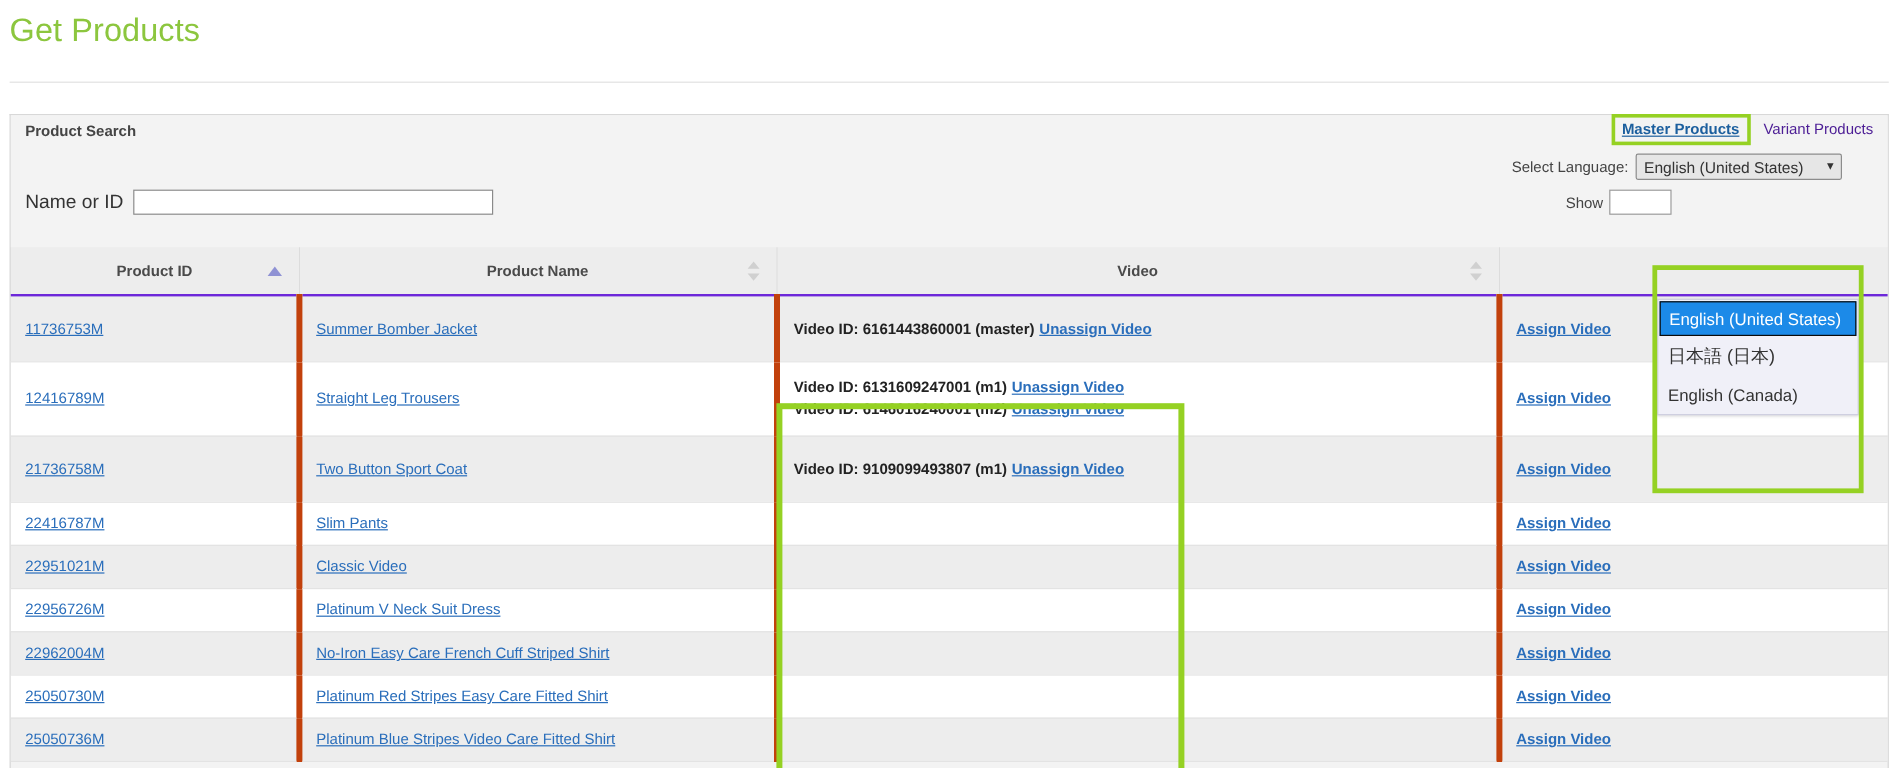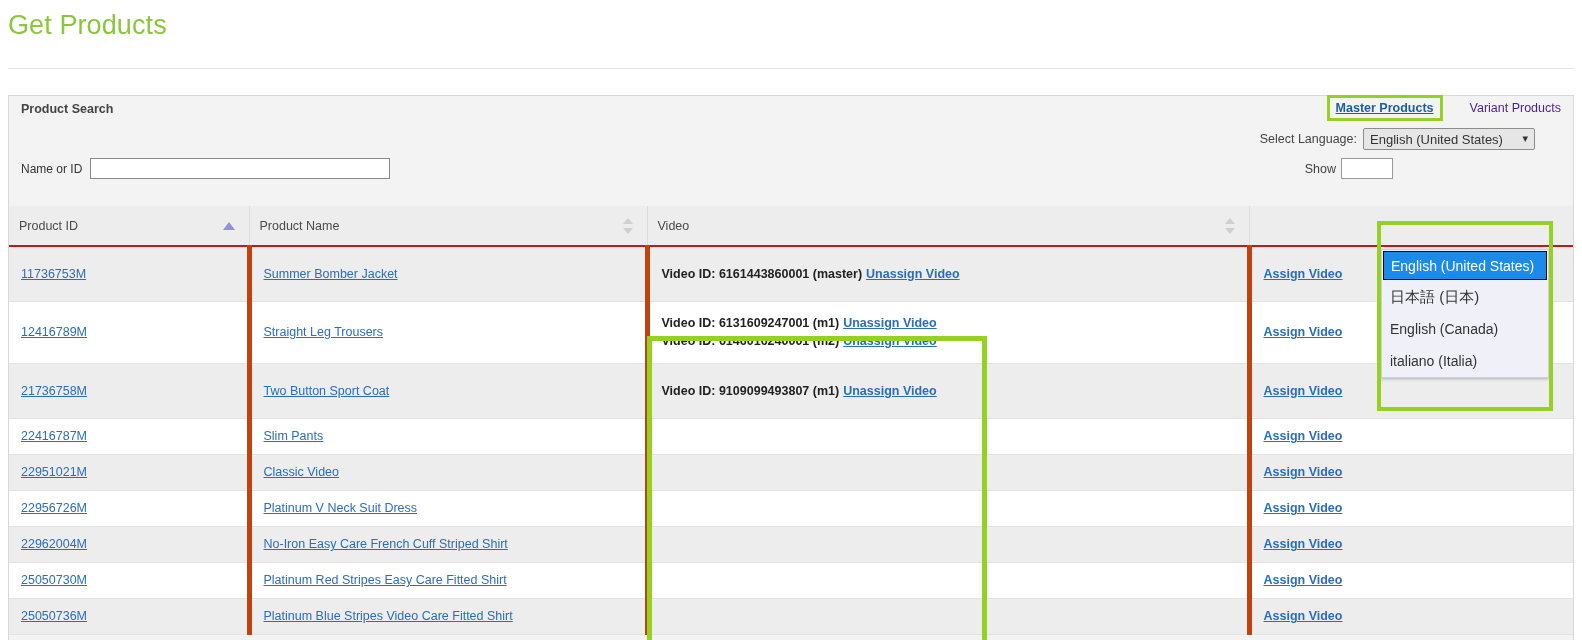--- a/index.html
+++ b/index.html
@@ -50,21 +50,21 @@
     font-weight: bold;
     color: #444;
   }
 
   
   .tabs {
     position: absolute;
     right: 6px; top: 2px;
     display: flex;
     align-items: center;
-    gap: 16px;
+    gap: 0px;
   }
   .tab {
     font-size: 12.5px;
     padding: 3px 6px;
     color: #4c1d95;
     white-space: nowrap;
   }
   .tab.active {
     color: #1c5f9e;
     font-weight: bold;
@@ -128,21 +128,21 @@
     background: #fff;
     border: 1px solid #9a9a9a;
   }
 
   
   .search-row {
     position: absolute;
     left: 12px; top: 62px;
     display: flex; align-items: center; gap: 8px;
   }
-  .search-label { font-size: 12px; color: #333; }
+  .search-label { font-size: 16px; color: #333; }
   .search-input {
     width: 300px; height: 21px;
     border: 1px solid #8a8a8a;
     background: #ffffff;
     font-family: "Liberation Sans", sans-serif;
     font-size: 12px;
     padding: 0 4px;
     outline: none;
   }
 
@@ -180,26 +180,26 @@
     left: 0; top: 110px;
     width: 1564px;
     border-collapse: collapse;
     table-layout: fixed;
     font-size: 12.5px;
   }
   .tbl th {
     background: #ededed;
     height: 40px;
     font-size: 12.5px;
-    font-weight: normal;
+    font-weight: bold;
     color: #4a4a4a;
     border-right: 1px solid #dcdcdc;
-    border-bottom: 2px solid #b91c1c;
+    border-bottom: 2px solid #6d28d9;
     position: relative;
-    text-align: left;
+    text-align: center;
     padding: 0 10px;
   }
   .tbl th.last { border-right: none; }
   .sort-asc {
     position: absolute;
     right: 14px; top: 50%;
     transform: translateY(-50%);
     width: 0; height: 0;
     border-left: 6px solid transparent;
     border-right: 6px solid transparent;
@@ -388,20 +388,17 @@
     <div class="lang-list">
         <div class="lang-opt sel">
           <span>English (United States)</span>
         </div>
         <div class="lang-opt">
           <span class="jp">日本語 (日本)</span>
         </div>
         <div class="lang-opt">
           <span>English (Canada)</span>
         </div>
-        <div class="lang-opt">
-          <span>italiano (Italia)</span>
-        </div>
       </div>
     <div class="lang-highlight"></div>
 
   </div>
 </div>
 
 </body></html>

